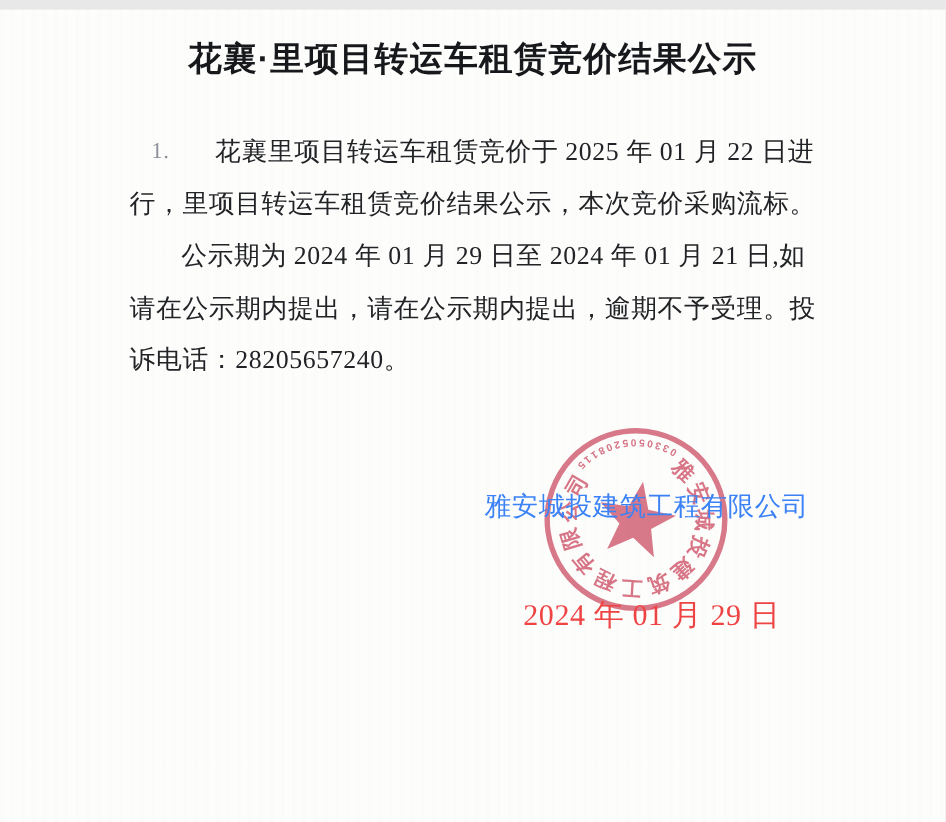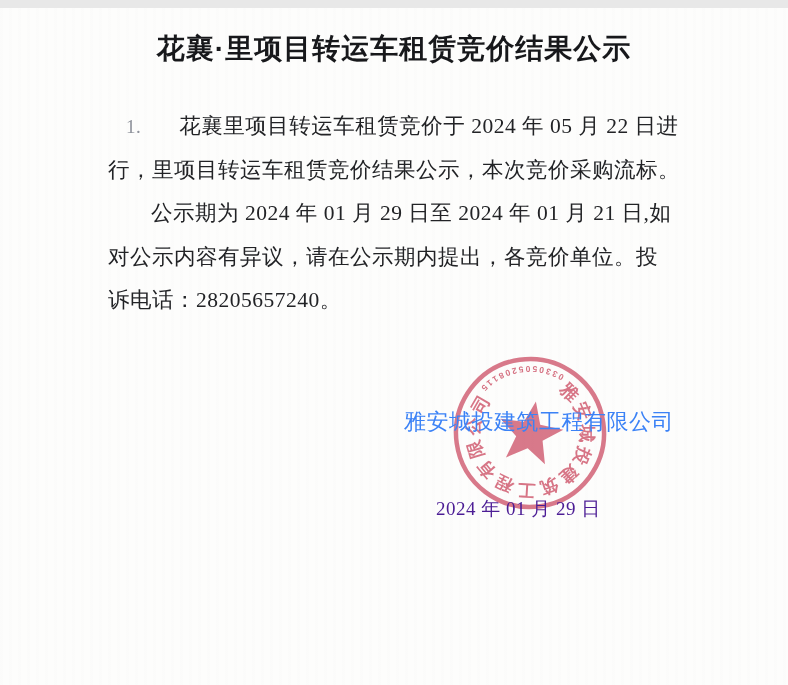--- a/index.html
+++ b/index.html
@@ -63,24 +63,24 @@
     letter-spacing: 0.5px;
     white-space: nowrap;
     color: #3b82f6;
     z-index: 3;
   }
   .signature-date {
     position: absolute;
     left: 436px;
     top: 488px;
     margin: 0;
-    font-size: 19px;
+    font-size: 25px;
     letter-spacing: 0.5px;
     white-space: nowrap;
-    color: #4c1d95;
+    color: #ef4444;
     z-index: 3;
   }
   .seal-wrap {
     position: absolute;
     left: 450px;
     top: 345px;
     width: 160px;
     height: 160px;
     z-index: 2;
     opacity: 0.82;
@@ -91,26 +91,26 @@
 <body>
 
 <div class="page">
 
   <h1 class="doc-title">花襄·里项目转运车租赁竞价结果公示</h1>
 
   <div class="doc-body">
 
     <div class="bline numbered">
       <span class="num-marker">1.</span>
-      <span>花襄里项目转运车租赁竞价于 2024 年 05 月 22 日进</span>
+      <span>花襄里项目转运车租赁竞价于 2025 年 01 月 22 日进</span>
     </div>
     <div class="bline">行，里项目转运车租赁竞价结果公示，本次竞价采购流标。</div>
 
     <div class="bline indent">公示期为 2024 年 01 月 29 日至 2024 年 01 月 21 日,如</div>
-    <div class="bline">对公示内容有异议，请在公示期内提出，各竞价单位。投</div>
+    <div class="bline">请在公示期内提出，请在公示期内提出，逾期不予受理。投</div>
     <div class="bline">诉电话：28205657240。</div>
   </div>
 
   <div class="seal-wrap">
     <svg viewBox="0 0 160 160" xmlns="http://www.w3.org/2000/svg">
       <g id="seal-rotated" font-family="Liberation Sans, DejaVu Sans, sans-serif" transform="rotate(172 80 80)">
         <circle cx="80" cy="80" r="74" fill="none" stroke-width="4.5" stroke-opacity="0.85" stroke="#c84058"></circle>
         <g id="seal-ring-chars">
             <text x="80" y="29" transform="rotate(-128 80 80)" text-anchor="middle" font-size="17.5" font-weight="bold" fill="#c84058" fill-opacity="0.88">雅</text>
             <text x="80" y="29" transform="rotate(-104.72727272727272 80 80)" text-anchor="middle" font-size="17.5" font-weight="bold" fill="#c84058" fill-opacity="0.88">安</text>

